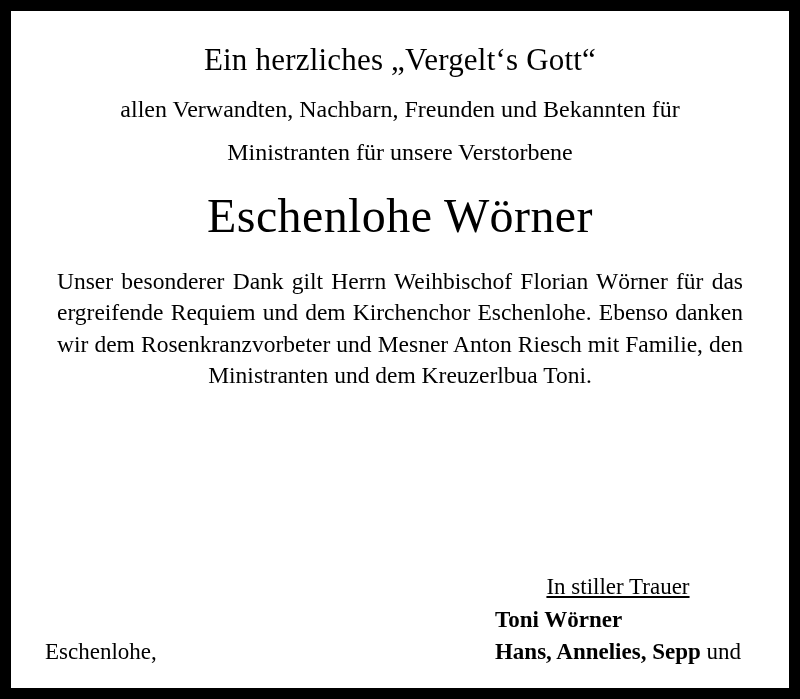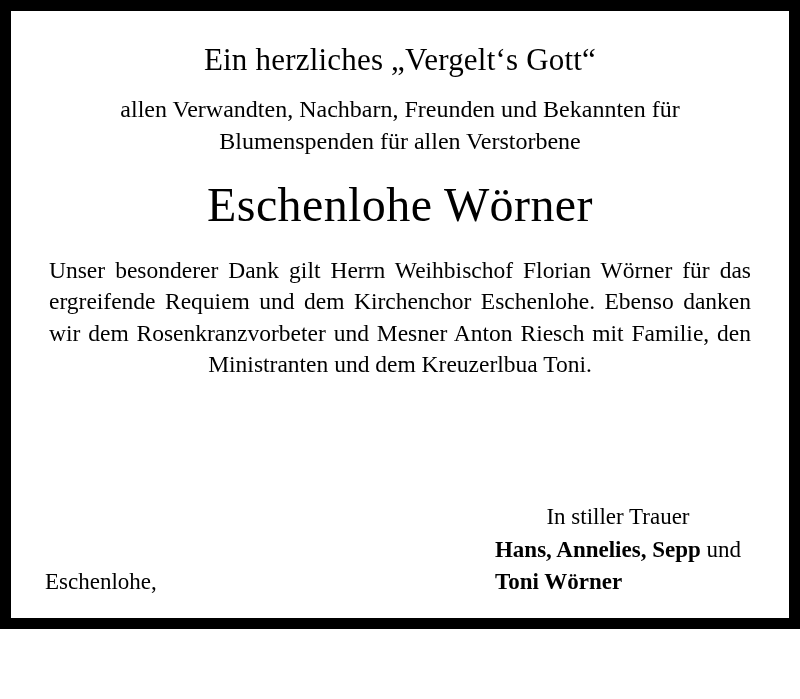--- a/index.html
+++ b/index.html
@@ -11,60 +11,61 @@
     width: 800px;
     height: 699px;
     font-family: "Liberation Serif", serif;
     color: #000000;
     overflow: hidden;
   }
   .notice {
     position: relative;
     box-sizing: border-box;
     width: 800px;
-    height: 629px;
+    height: 699px;
     border: 11px solid #000000;
     background: #ffffff;
     padding: 22px 34px 18px 34px;
   }
   .headline {
     text-align: center;
     font-size: 31px;
     line-height: 1.25;
     letter-spacing: 0.2px;
     margin: 8px 0 14px 0;
   }
   .intro {
     text-align: center;
     font-size: 24px;
     line-height: 1.33;
     margin: 0 14px 10px 14px;
   }
   .intro div {
     white-space: nowrap;
+    margin-top: 11px;
   }
   .name {
     text-align: center;
     font-size: 48px;
     line-height: 1.2;
     margin: 18px 0 22px 0;
     letter-spacing: 0.4px;
   }
   .body-text {
     font-size: 23.5px;
     line-height: 1.33;
     text-align: center;
     margin: 0 0 0 0;
   }
   .body-text .just {
     text-align: justify;
     text-align-last: center;
   }
   .body-text p {
-    margin: 4px;
+    margin: 12px;
   }
   .footer {
     position: absolute;
     left: 34px;
     right: 34px;
     bottom: 20px;
     display: flex;
     justify-content: space-between;
     align-items: flex-end;
   }
@@ -74,45 +75,46 @@
     text-align: center;
   }
   .footer-right {
     font-size: 23px;
     line-height: 1.4;
     text-align: left;
     padding-right: 14px;
   }
   .footer-right .line1 {
     text-align: center;
+    text-decoration: underline;
   }
   b { font-weight: bold; }
 </style>
 </head>
 <body>
 
 <div class="notice">
 
   <div class="headline">Ein herzliches „Vergelt‘s Gott“</div>
 
   <div class="intro">
     <div>allen Verwandten, Nachbarn, Freunden und Bekannten für</div>
-    <div>Blumenspenden für allen Verstorbene</div>
+    <div>Ministranten für unsere Verstorbene</div>
   </div>
 
   <div class="name">Eschenlohe Wörner</div>
 
   <div class="body-text">
     <p class="just">Unser besonderer Dank gilt Herrn Weihbischof Florian Wörner für das ergreifende Requiem und dem Kirchenchor Eschenlohe. Ebenso danken wir dem Rosenkranzvorbeter und Mesner Anton Riesch mit Familie, den Ministranten und dem Kreuzerlbua Toni.</p>
   </div>
 
   <div class="footer">
     <div class="footer-left">
       <div>Eschenlohe,</div>
     </div>
     <div class="footer-right">
       <div class="line1">In stiller Trauer</div>
+      <div><b>Toni Wörner</b></div>
       <div><b>Hans, Annelies, Sepp</b><span> und</span></div>
-      <div><b>Toni Wörner</b></div>
     </div>
   </div>
 
 </div>
 
 </body></html>

